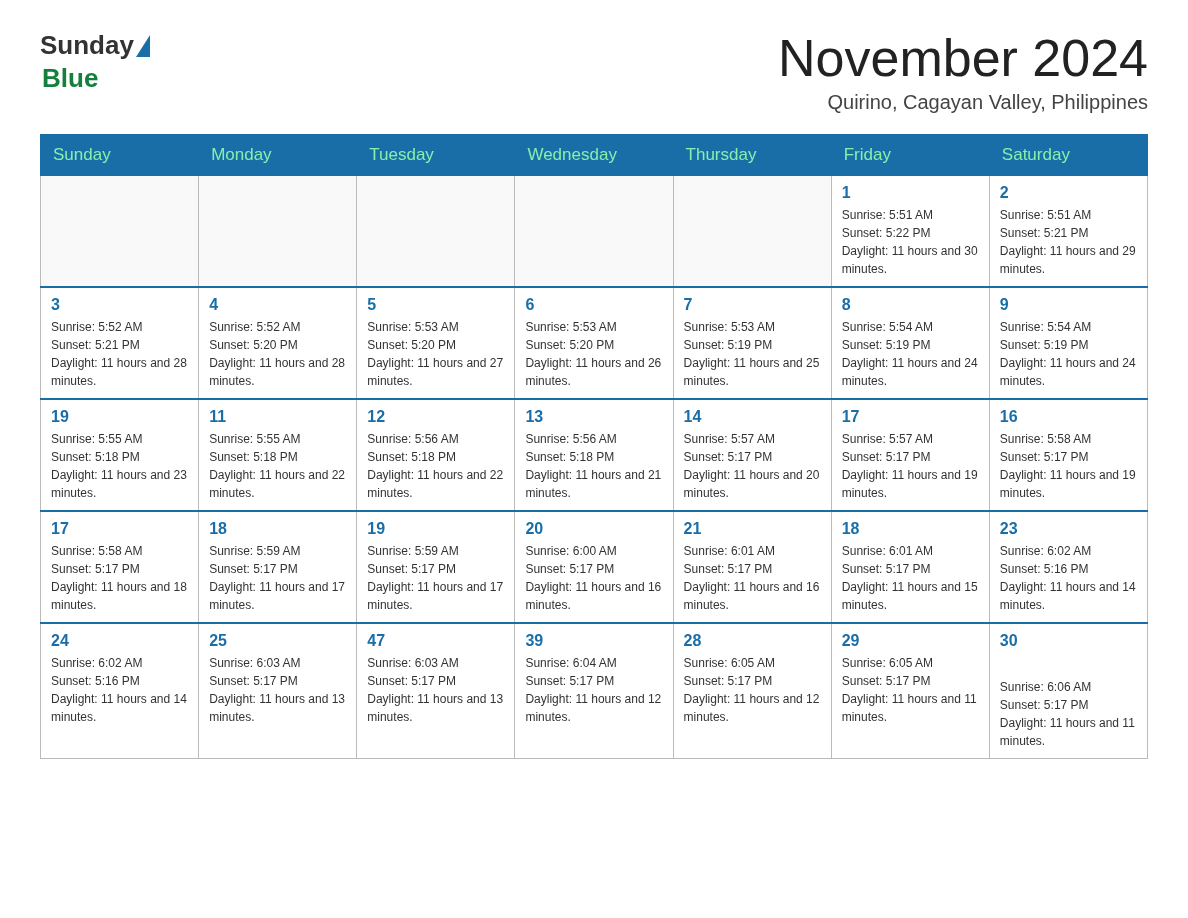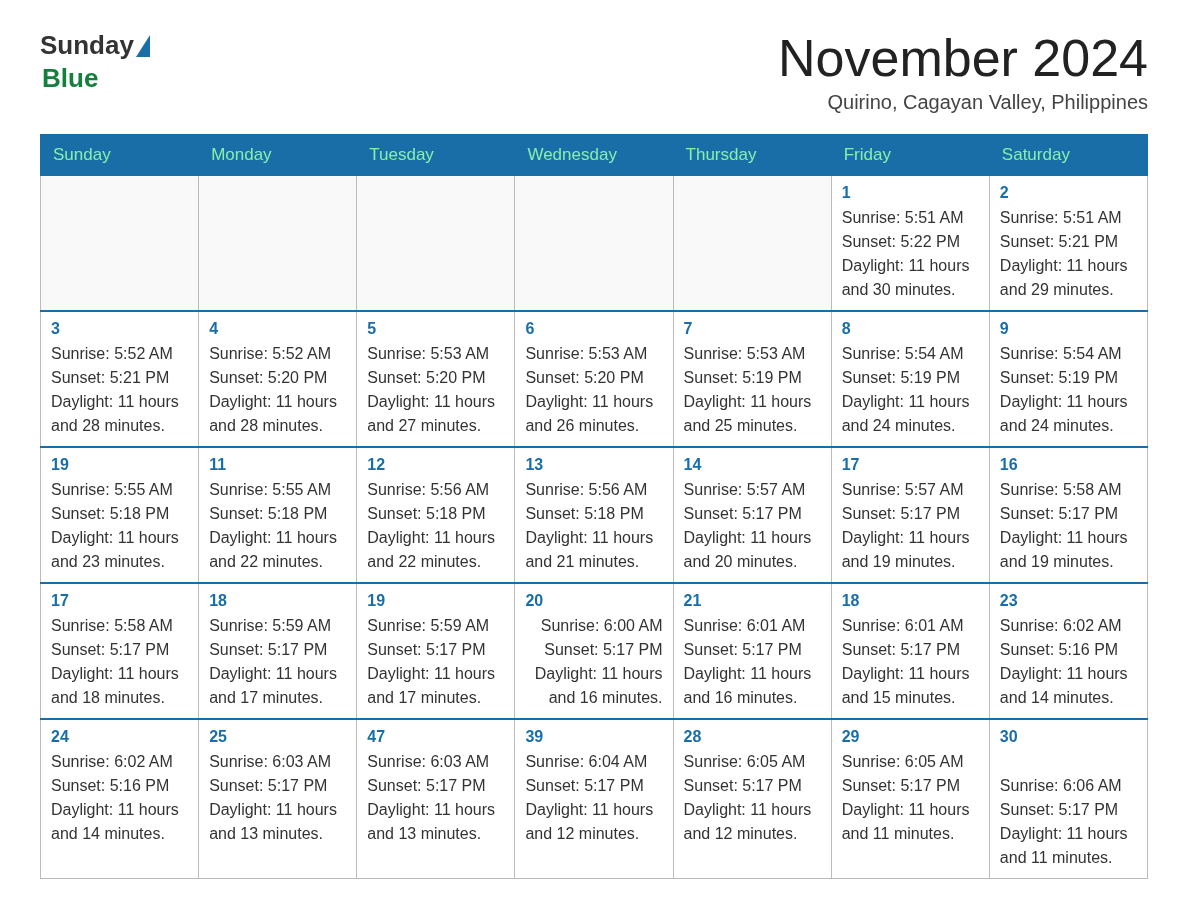--- a/index.html
+++ b/index.html
@@ -83,21 +83,21 @@
       color: #333;
     }
     .day-number {
       font-size: 16px;
       color: #1a6ea8;
       font-weight: bold;
       display: block;
       margin-bottom: 4px;
     }
     .day-info {
-      font-size: 16px;
+      font-size: 12px;
       color: #333;
       line-height: 1.5;
     }
     .empty-cell {
       background: #f9f9f9;
     }
     .row-separator td {
       border-top: 2px solid #1a6ea8;
     }
   </style>
@@ -252,21 +252,21 @@
 Daylight: 11 hours and 17 minutes.</div>
         </td>
         <td>
           <span class="day-number">19</span>
           <div class="day-info" style="white-space: pre-line;">Sunrise: 5:59 AM
 Sunset: 5:17 PM
 Daylight: 11 hours and 17 minutes.</div>
         </td>
         <td>
           <span class="day-number">20</span>
-          <div class="day-info" style="white-space: pre-line; text-align: right;">Sunrise: 6:00 AM
+          <div class="day-info" style="white-space: pre-line;">Sunrise: 6:00 AM
 Sunset: 5:17 PM
 Daylight: 11 hours and 16 minutes.</div>
         </td>
         <td>
           <span class="day-number">21</span>
           <div class="day-info" style="white-space: pre-line;">Sunrise: 6:01 AM
 Sunset: 5:17 PM
 Daylight: 11 hours and 16 minutes.</div>
         </td>
         <td>

